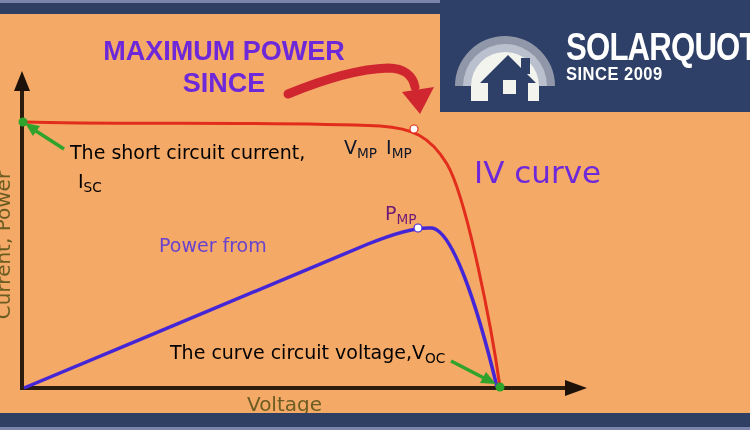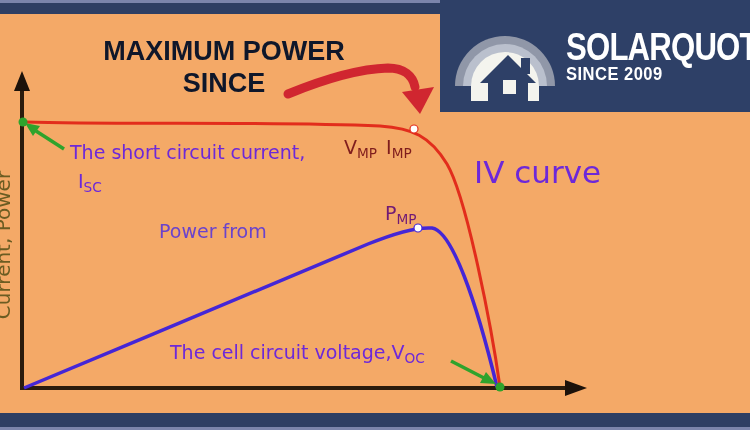--- a/index.html
+++ b/index.html
@@ -14,28 +14,28 @@
   .logo-brand{
     position:absolute;left:126px;top:26px;color:#fff;font-family:"Liberation Sans",sans-serif;
     font-weight:800;font-size:38px;letter-spacing:-1px;transform:scaleX(.82);transform-origin:left top;white-space:nowrap;
   }
   .logo-tagline{
     position:absolute;left:126px;top:64px;color:#fff;font-family:"Liberation Sans",sans-serif;
     font-weight:700;font-size:18px;letter-spacing:.5px;transform:scaleX(.92);transform-origin:left top;white-space:nowrap;
   }
   .title{
     position:absolute;left:64px;top:36px;width:320px;text-align:center;
-    color:#0f172a;font-family:"Liberation Sans",sans-serif;font-weight:800;
+    color:#6d28d9;font-family:"Liberation Sans",sans-serif;font-weight:800;
     font-size:27px;line-height:1.18;white-space:nowrap;
   }
   .lbl{position:absolute;white-space:nowrap;}
-  .green{color:#6d28d9;font-size:19px;}
+  .green{color:#000000;font-size:19px;}
   .purple{color:#6a43cc;font-size:19px;line-height:1.0;}
   .olive{color:#6b5c22;font-size:20px;}
-  .red-lbl{color:#7f1d1d;font-size:19px;}
+  .red-lbl{color:#0f172a;font-size:19px;}
   .pmp-lbl{color:#701a75;font-size:19px;}
   .ivtext{color:#6d28d9;font-size:31px;filter:blur(.5px);}
   .sub{font-size:.72em;vertical-align:-.28em;}
   .yaxis-label{
     position:absolute;left:-73px;top:234px;width:150px;height:22px;text-align:center;
     transform:rotate(-90deg);
   }
   .overlay{position:absolute;left:0;top:0;}
 </style>
 </head>
@@ -75,32 +75,33 @@
   </svg>
 
   <div class="title">
     <div>MAXIMUM POWER</div>
     <div>SINCE</div>
   </div>
 
   <div class="lbl green" style="left:70px;top:141px;">The short circuit current,</div>
   <div class="lbl green" style="left:78px;top:170px;text-align:center;"><span>I</span><span class="sub">SC</span></div>
 
-  <div class="lbl purple" style="left:159px;top:222px;">
+  <div class="lbl purple" style="left:159px;top:236px;">
     <div>Power from</div>
   </div>
 
   <div class="lbl red-lbl" style="left:344px;top:136px;"><span>V</span><span class="sub">MP</span><span style="margin-left:9px;">I</span><span class="sub">MP</span></div>
 
   <div class="lbl pmp-lbl" style="left:385px;top:202px;"><span>P</span><span class="sub">MP</span></div>
 
   <div class="lbl ivtext" style="left:474px;top:154px;">IV curve</div>
 
-  <div class="lbl green" style="left:170px;top:341px;"><span>The cell circuit voltage,</span><span>V</span><span class="sub">OC</span></div>
+  <div class="lbl green" style="left:170px;top:341px;"><span>The curve circuit voltage,</span><span>V</span><span class="sub">OC</span></div>
 
+  <div class="lbl olive" style="left:247px;top:392px;">Voltage</div>
 
   <div class="lbl olive yaxis-label">Current, Power</div>
 
   <div class="bar top"></div>
   <div class="bar bottom"></div>
 
   <div class="logo-box">
     <svg width="310" height="112" viewBox="0 0 310 112">
       <path d="M 15,86 A 50,50 0 0 1 115,86 Z" fill="#9097a8"></path>
       <path d="M 23,86 A 42,42 0 0 1 107,86 Z" fill="#bac0cd"></path>

